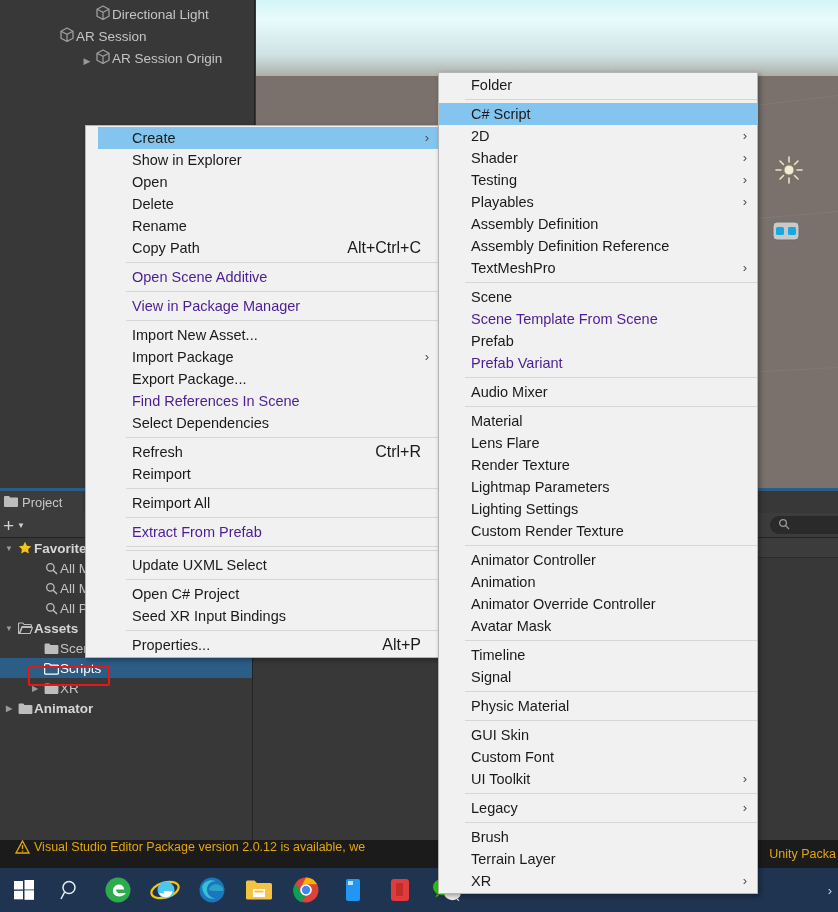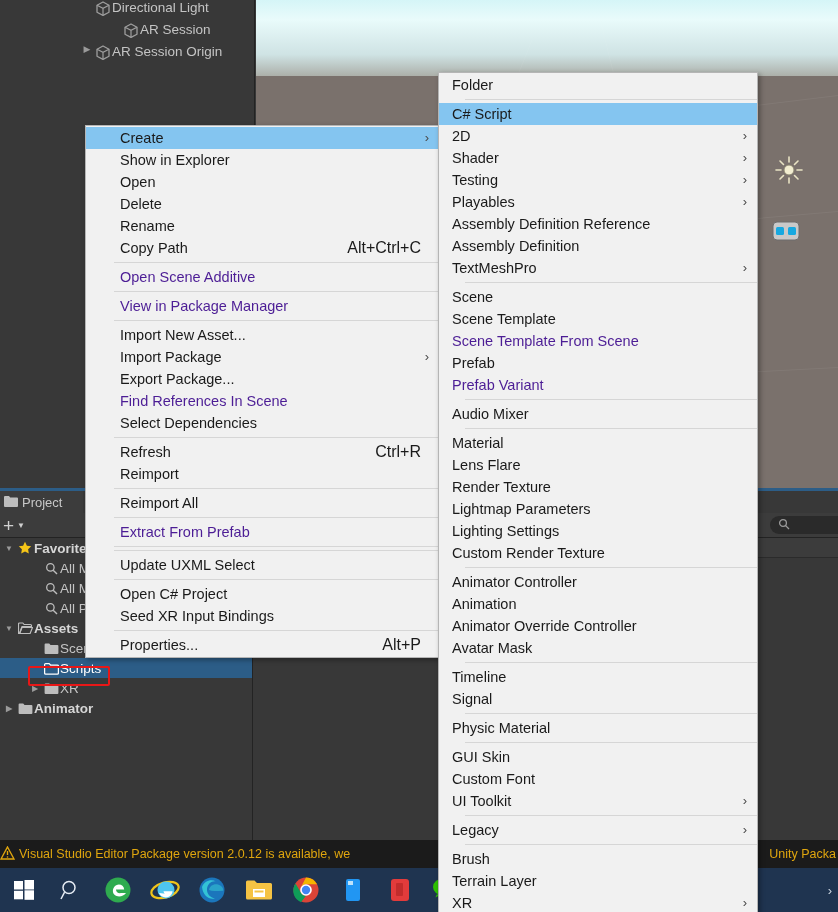--- a/index.html
+++ b/index.html
@@ -12,21 +12,21 @@
   #root { position: relative; width: 838px; height: 912px; }
 
   
   .unity-bg { position:absolute; left:0; top:0; width:838px; height:868px; background:#383838; }
 
   
   .hierarchy {
     position:absolute; left:0; top:0; width:255px; height:488px;
     background:#383838; border-right:1px solid #232323;
   }
-  .hier-row { position:relative; height:22px; display:flex; align-items:flex-start; color:#c4c4c4; font-size:13.5px; }
+  .hier-row { position:relative; height:22px; display:flex; align-items:flex-end; color:#c4c4c4; font-size:13.5px; }
   .hier-row .twisty {
     width:14px; text-align:center; color:#9a9a9a; font-size:9px; flex:0 0 14px;
   }
   .cube-ico { flex:0 0 18px; width:18px; height:18px; position:relative; }
   .cube-ico svg { display:block; }
   .hier-label { white-space:nowrap; }
 
   
   .sceneview { position:absolute; left:256px; top:0; width:582px; height:488px; overflow:hidden; }
   .sky { position:absolute; left:0; top:0; width:100%; height:78px;
@@ -66,21 +66,21 @@
   .tree-row.selected { background:#2c5d87; color:#ffffff; }
   .tw { flex:0 0 14px; width:14px; text-align:center; font-size:8px; color:#9a9a9a; }
   .ico16 { flex:0 0 18px; width:18px; height:16px; display:flex; align-items:center; justify-content:center; }
   .sel-outline {
     position:absolute; border:2px solid #e81717; border-radius:2px; pointer-events:none;
   }
 
   
   .statusbar {
     position:absolute; left:0; top:840px; width:838px; height:28px;
-    background:#1b1b1b; display:flex; align-items:center; padding-left:0;
+    background:#1b1b1b; display:flex; align-items:flex-start; padding-left:15px;
     color:#e0a60e; font-size:12.5px; white-space:nowrap; overflow:hidden;
   }
   .warn-ico { flex:0 0 16px; margin-right:3px; }
   .status-right { position:absolute; right:2px; top:0; height:28px; display:flex; align-items:center; color:#e0a60e; font-size:12.5px; }
 
   
   .taskbar { position:absolute; left:0; top:868px; width:838px; height:44px; background:#1f3450; display:flex; align-items:center; }
   .tb-item { width:47px; height:44px; display:flex; align-items:center; justify-content:center; }
   .tb-chevron { position:absolute; right:6px; color:#cdd6e0; font-size:13px; }
 
@@ -91,21 +91,21 @@
     padding:1px 0;
   }
   .ctx-main { left:85px; top:125px; width:355px; }
   .ctx-sub  { left:438px; top:72px; width:320px; }
   .mi { position:relative; height:22px; line-height:22px; padding-left:34px; padding-right:20px; white-space:nowrap; }
   .mi.hl { background:#84c5f0; }
   .mi.dis { color:#4c1d95; }
   .mi .sc { position:absolute; right:18px; top:0; color:#1a1a1a; font-size:16px; }
   .mi .arw { position:absolute; right:10px; top:0; color:#4a4a4a; font-size:13px; }
   .msep { height:1px; background:#d6d6d6; margin:3px 0 3px 28px; }
-  .ctx-sub .mi { padding-left:13px; }
+  .ctx-sub .mi { padding-left:32px; }
   .ctx-sub .msep { margin-left:26px; }
 
   .gutter { position:absolute; left:0; top:0; bottom:0; width:28px; background:#f1f1f1; }
 </style>
 </head>
 <body>
 
 <div id="root">
 
   <div class="unity-bg"></div>
@@ -115,21 +115,21 @@
         <div class="hier-row" style="padding-left: 80px;">
           <span class="twisty"></span>
           <span class="cube-ico">
             <svg width="18" height="18" viewBox="0 0 18 18">
               <path d="M9 2l6 3.2v7L9 15.4 3 12.2v-7z" fill="none" stroke="#9e9e9e" stroke-width="1.3" stroke-linejoin="round"></path>
               <path d="M3 5.2L9 8.4l6-3.2M9 8.4v7" fill="none" stroke="#9e9e9e" stroke-width="1.2"></path>
             </svg>
           </span>
           <span class="hier-label">Directional Light</span>
         </div>
-        <div class="hier-row" style="padding-left: 108px;">
+        <div class="hier-row" style="padding-left: 44px;">
           <span class="twisty"></span>
           <span class="cube-ico">
             <svg width="18" height="18" viewBox="0 0 18 18">
               <path d="M9 2l6 3.2v7L9 15.4 3 12.2v-7z" fill="none" stroke="#9e9e9e" stroke-width="1.3" stroke-linejoin="round"></path>
               <path d="M3 5.2L9 8.4l6-3.2M9 8.4v7" fill="none" stroke="#9e9e9e" stroke-width="1.2"></path>
             </svg>
           </span>
           <span class="hier-label">AR Session</span>
         </div>
         <div class="hier-row" style="padding-left: 80px;">
@@ -381,21 +381,21 @@
         <path d="M5 17l-1.6 3.4L7 18.6z" fill="#2dc100"></path>
         <ellipse cx="20.5" cy="16" rx="8.4" ry="7.2" fill="#f2f2f2"></ellipse>
         <path d="M26 21.5l1.5 2.8-3-1.5z" fill="#f2f2f2"></path>
       </svg>
     </div>
     <span class="tb-chevron">›</span>
   </div>
 
   <div class="ctxmenu ctx-main">
     <div class="gutter"></div>
-    <div id="ctx-main-list" style="position:relative;">
+    <div id="ctx-main-list" style="position:relative;margin-left:12px;">
         <div class="mi hl"><span>Create</span><span class="arw">›</span></div>
         <div class="mi"><span>Show in Explorer</span></div>
         <div class="mi"><span>Open</span></div>
         <div class="mi"><span>Delete</span></div>
         <div class="mi"><span>Rename</span></div>
         <div class="mi"><span>Copy Path</span><span class="sc">Alt+Ctrl+C</span></div>
         <div class="msep"></div>
         <div class="mi dis"><span>Open Scene Additive</span></div>
         <div class="msep"></div>
         <div class="mi dis"><span>View in Package Manager</span></div>
@@ -426,26 +426,25 @@
   <div class="ctxmenu ctx-sub">
     <div class="gutter"></div>
     <div id="ctx-sub-list" style="position:relative;">
         <div class="mi"><span>Folder</span></div>
         <div class="msep"></div>
         <div class="mi hl"><span>C# Script</span></div>
         <div class="mi"><span>2D</span><span class="arw">›</span></div>
         <div class="mi"><span>Shader</span><span class="arw">›</span></div>
         <div class="mi"><span>Testing</span><span class="arw">›</span></div>
         <div class="mi"><span>Playables</span><span class="arw">›</span></div>
+        <div class="mi"><span>Assembly Definition</span></div>
         <div class="mi"><span>Assembly Definition Reference</span></div>
-        <div class="mi"><span>Assembly Definition</span></div>
         <div class="mi"><span>TextMeshPro</span><span class="arw">›</span></div>
         <div class="msep"></div>
         <div class="mi"><span>Scene</span></div>
-        <div class="mi"><span>Scene Template</span></div>
         <div class="mi dis"><span>Scene Template From Scene</span></div>
         <div class="mi"><span>Prefab</span></div>
         <div class="mi dis"><span>Prefab Variant</span></div>
         <div class="msep"></div>
         <div class="mi"><span>Audio Mixer</span></div>
         <div class="msep"></div>
         <div class="mi"><span>Material</span></div>
         <div class="mi"><span>Lens Flare</span></div>
         <div class="mi"><span>Render Texture</span></div>
         <div class="mi"><span>Lightmap Parameters</span></div>

